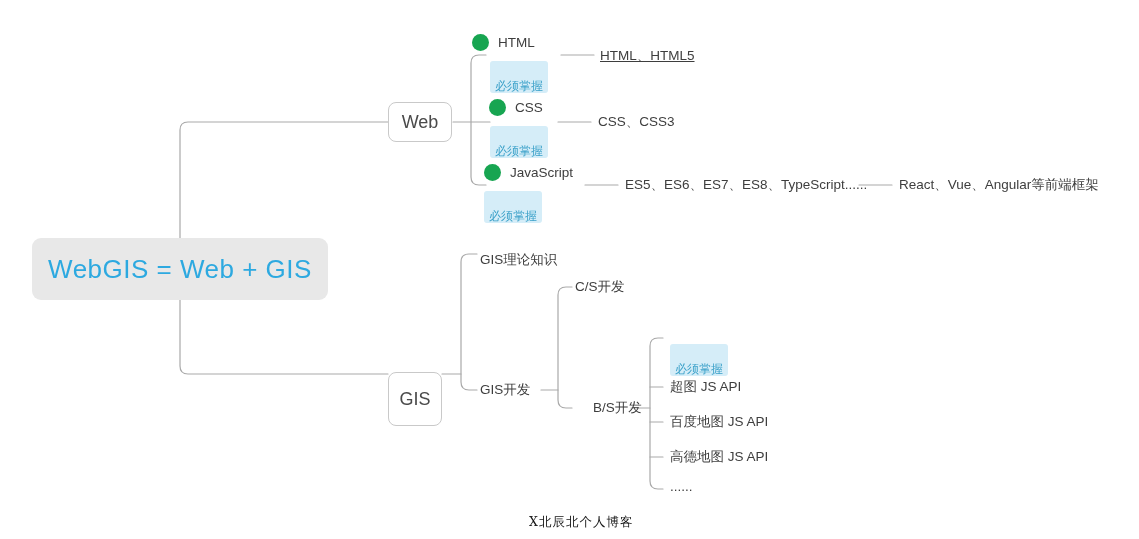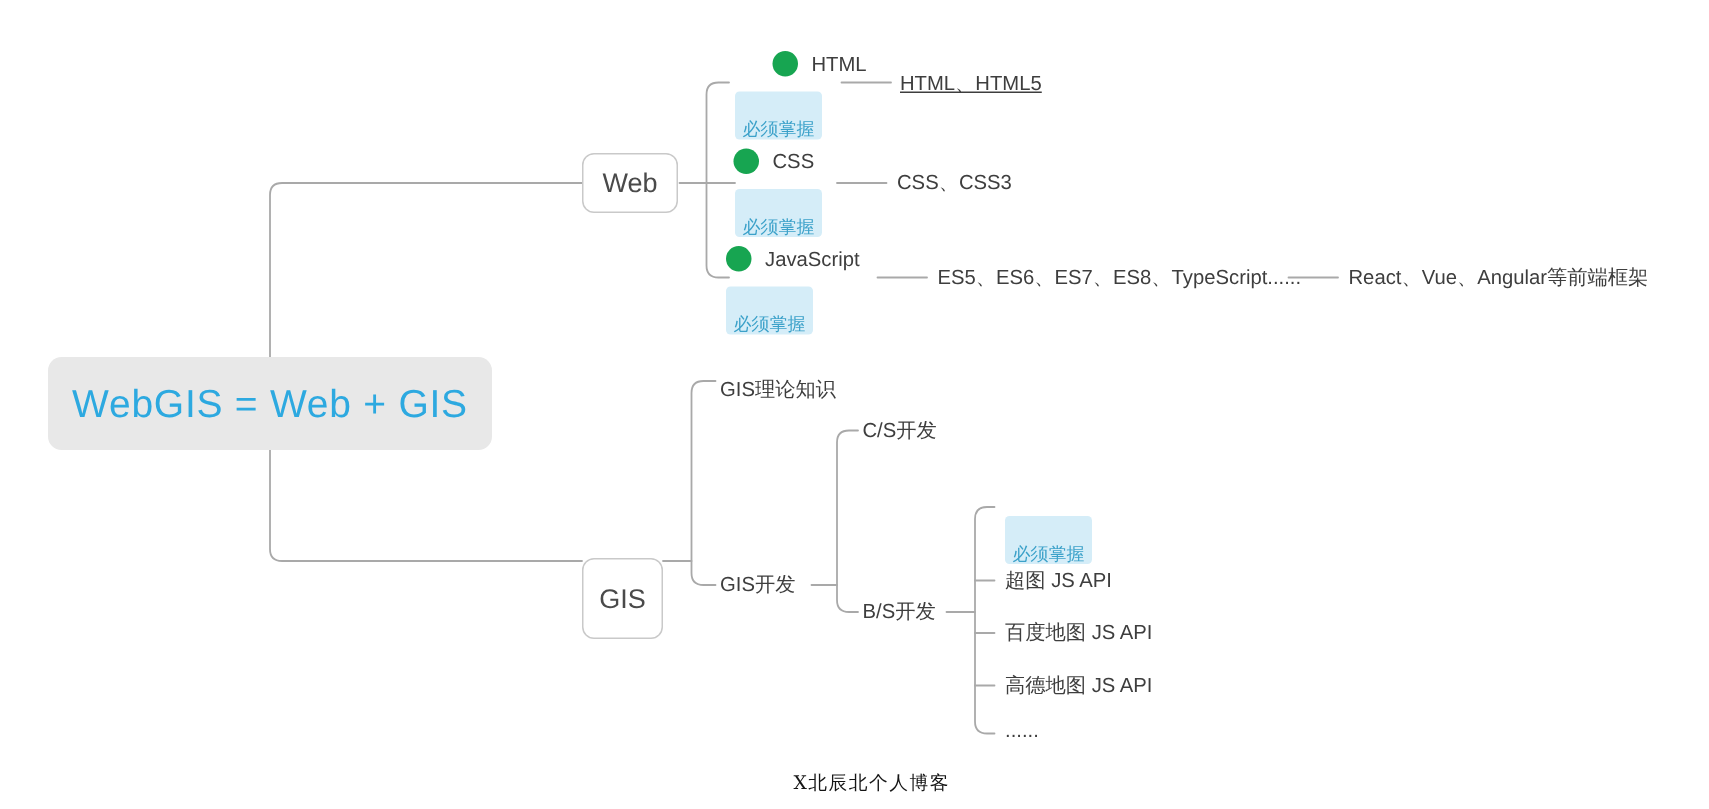--- a/index.html
+++ b/index.html
@@ -78,21 +78,21 @@
     <path d="M 650 387 L 663 387"></path>
     <path d="M 650 422 L 663 422"></path>
     <path d="M 650 457 L 663 457"></path>
   </svg>
 
   <div class="root-node">WebGIS = Web + GIS</div>
 
   <div class="branch-box box-web">Web</div>
   <div class="branch-box box-gis">GIS</div>
 
-  <div class="topic-row" style="left:515px; top:33px;">
+  <div class="topic-row" style="left:472px; top:33px;">
     <span class="dot"></span>
     <span>HTML</span>
   </div>
   <div class="badge" style="left:490px; top:61px;">必须掌握</div>
   <div class="leaf" style="left:600px; top:47px;text-decoration:underline;">HTML、HTML5</div>
 
   <div class="topic-row" style="left:489px; top:98px;">
     <span class="dot"></span>
     <span>CSS</span>
   </div>
@@ -103,21 +103,21 @@
     <span class="dot"></span>
     <span>JavaScript</span>
   </div>
   <div class="badge" style="left:484px; top:191px;">必须掌握</div>
   <div class="leaf" style="left:625px; top:176px;">ES5、ES6、ES7、ES8、TypeScript......</div>
   <div class="leaf" style="left:899px; top:176px;">React、Vue、Angular等前端框架</div>
 
   <div class="leaf" style="left:480px; top:251px;">GIS理论知识</div>
   <div class="leaf" style="left:480px; top:381px;">GIS开发</div>
   <div class="leaf" style="left:575px; top:278px;">C/S开发</div>
-  <div class="leaf" style="left:575px; top:399px;text-align:right;">B/S开发</div>
+  <div class="leaf" style="left:593px; top:399px;text-align:right;">B/S开发</div>
 
   <div class="badge" style="left:670px; top:344px;">必须掌握</div>
   <div class="leaf" style="left:670px; top:378px;">超图 JS API</div>
   <div class="leaf" style="left:670px; top:413px;">百度地图 JS API</div>
   <div class="leaf" style="left:670px; top:448px;">高德地图 JS API</div>
   <div class="leaf" style="left:670px; top:478px;">......</div>
 
   <div class="watermark">X北辰北个人博客</div>
 
 </div>

